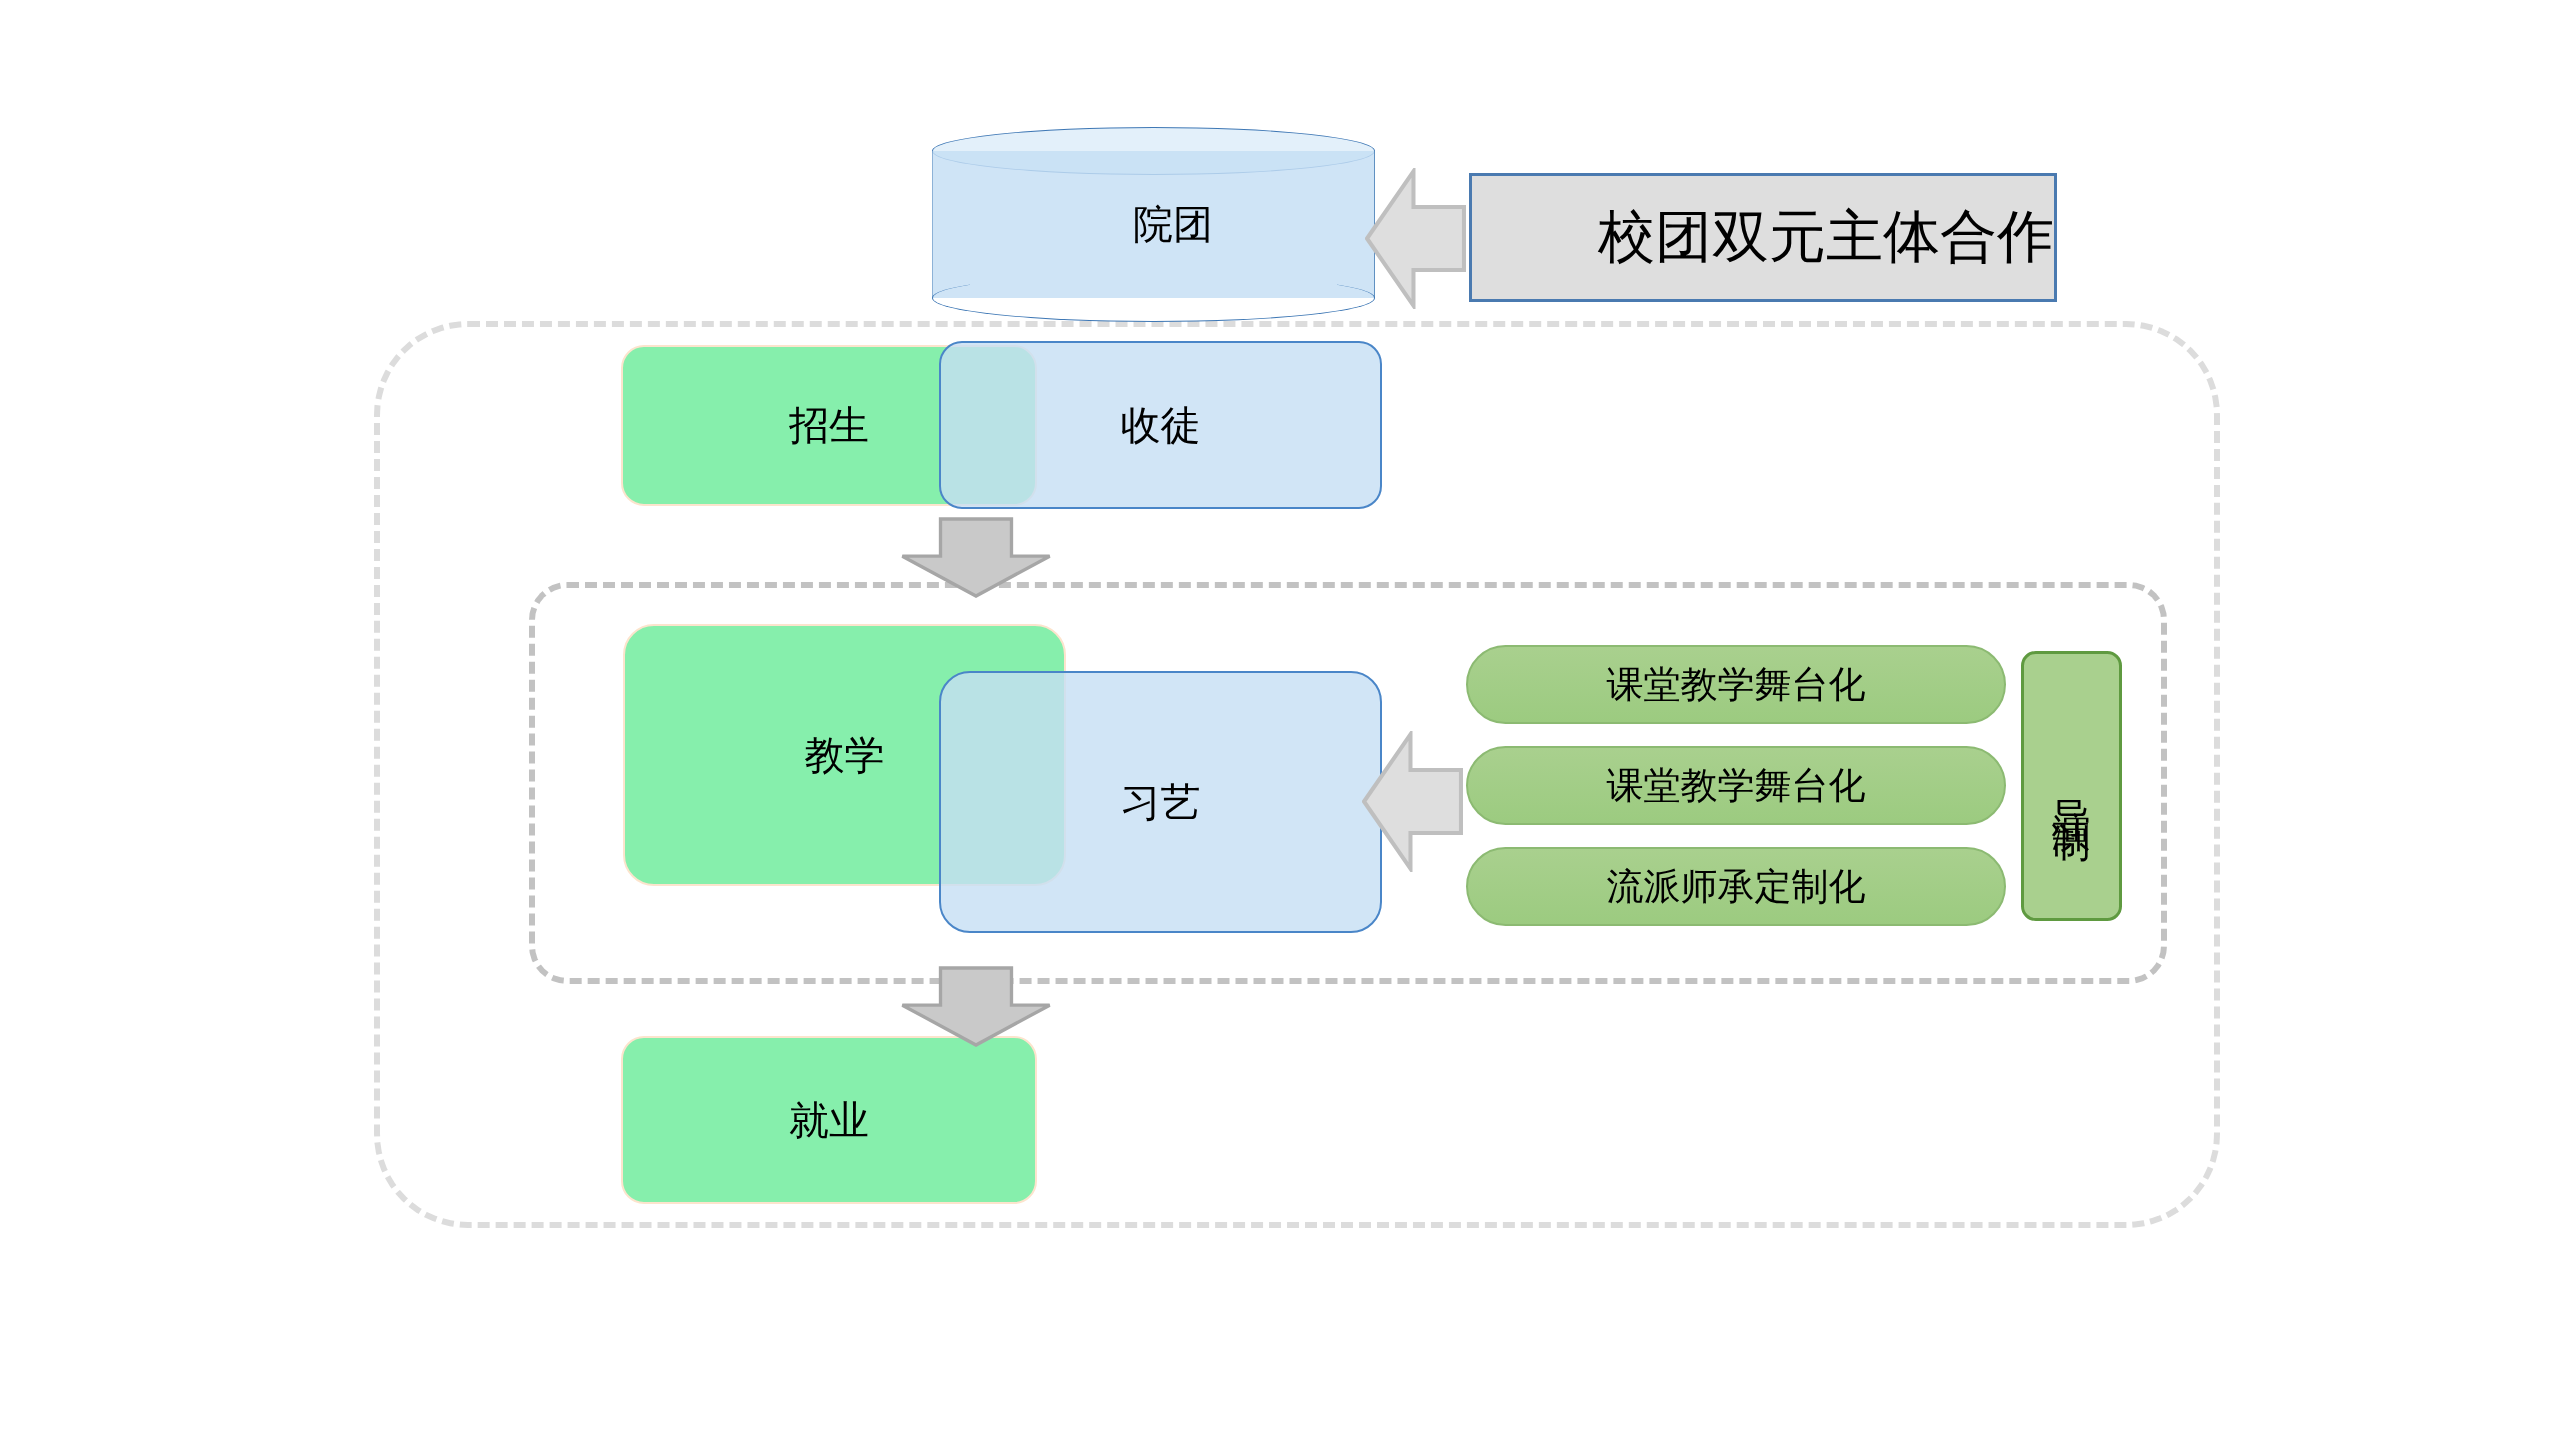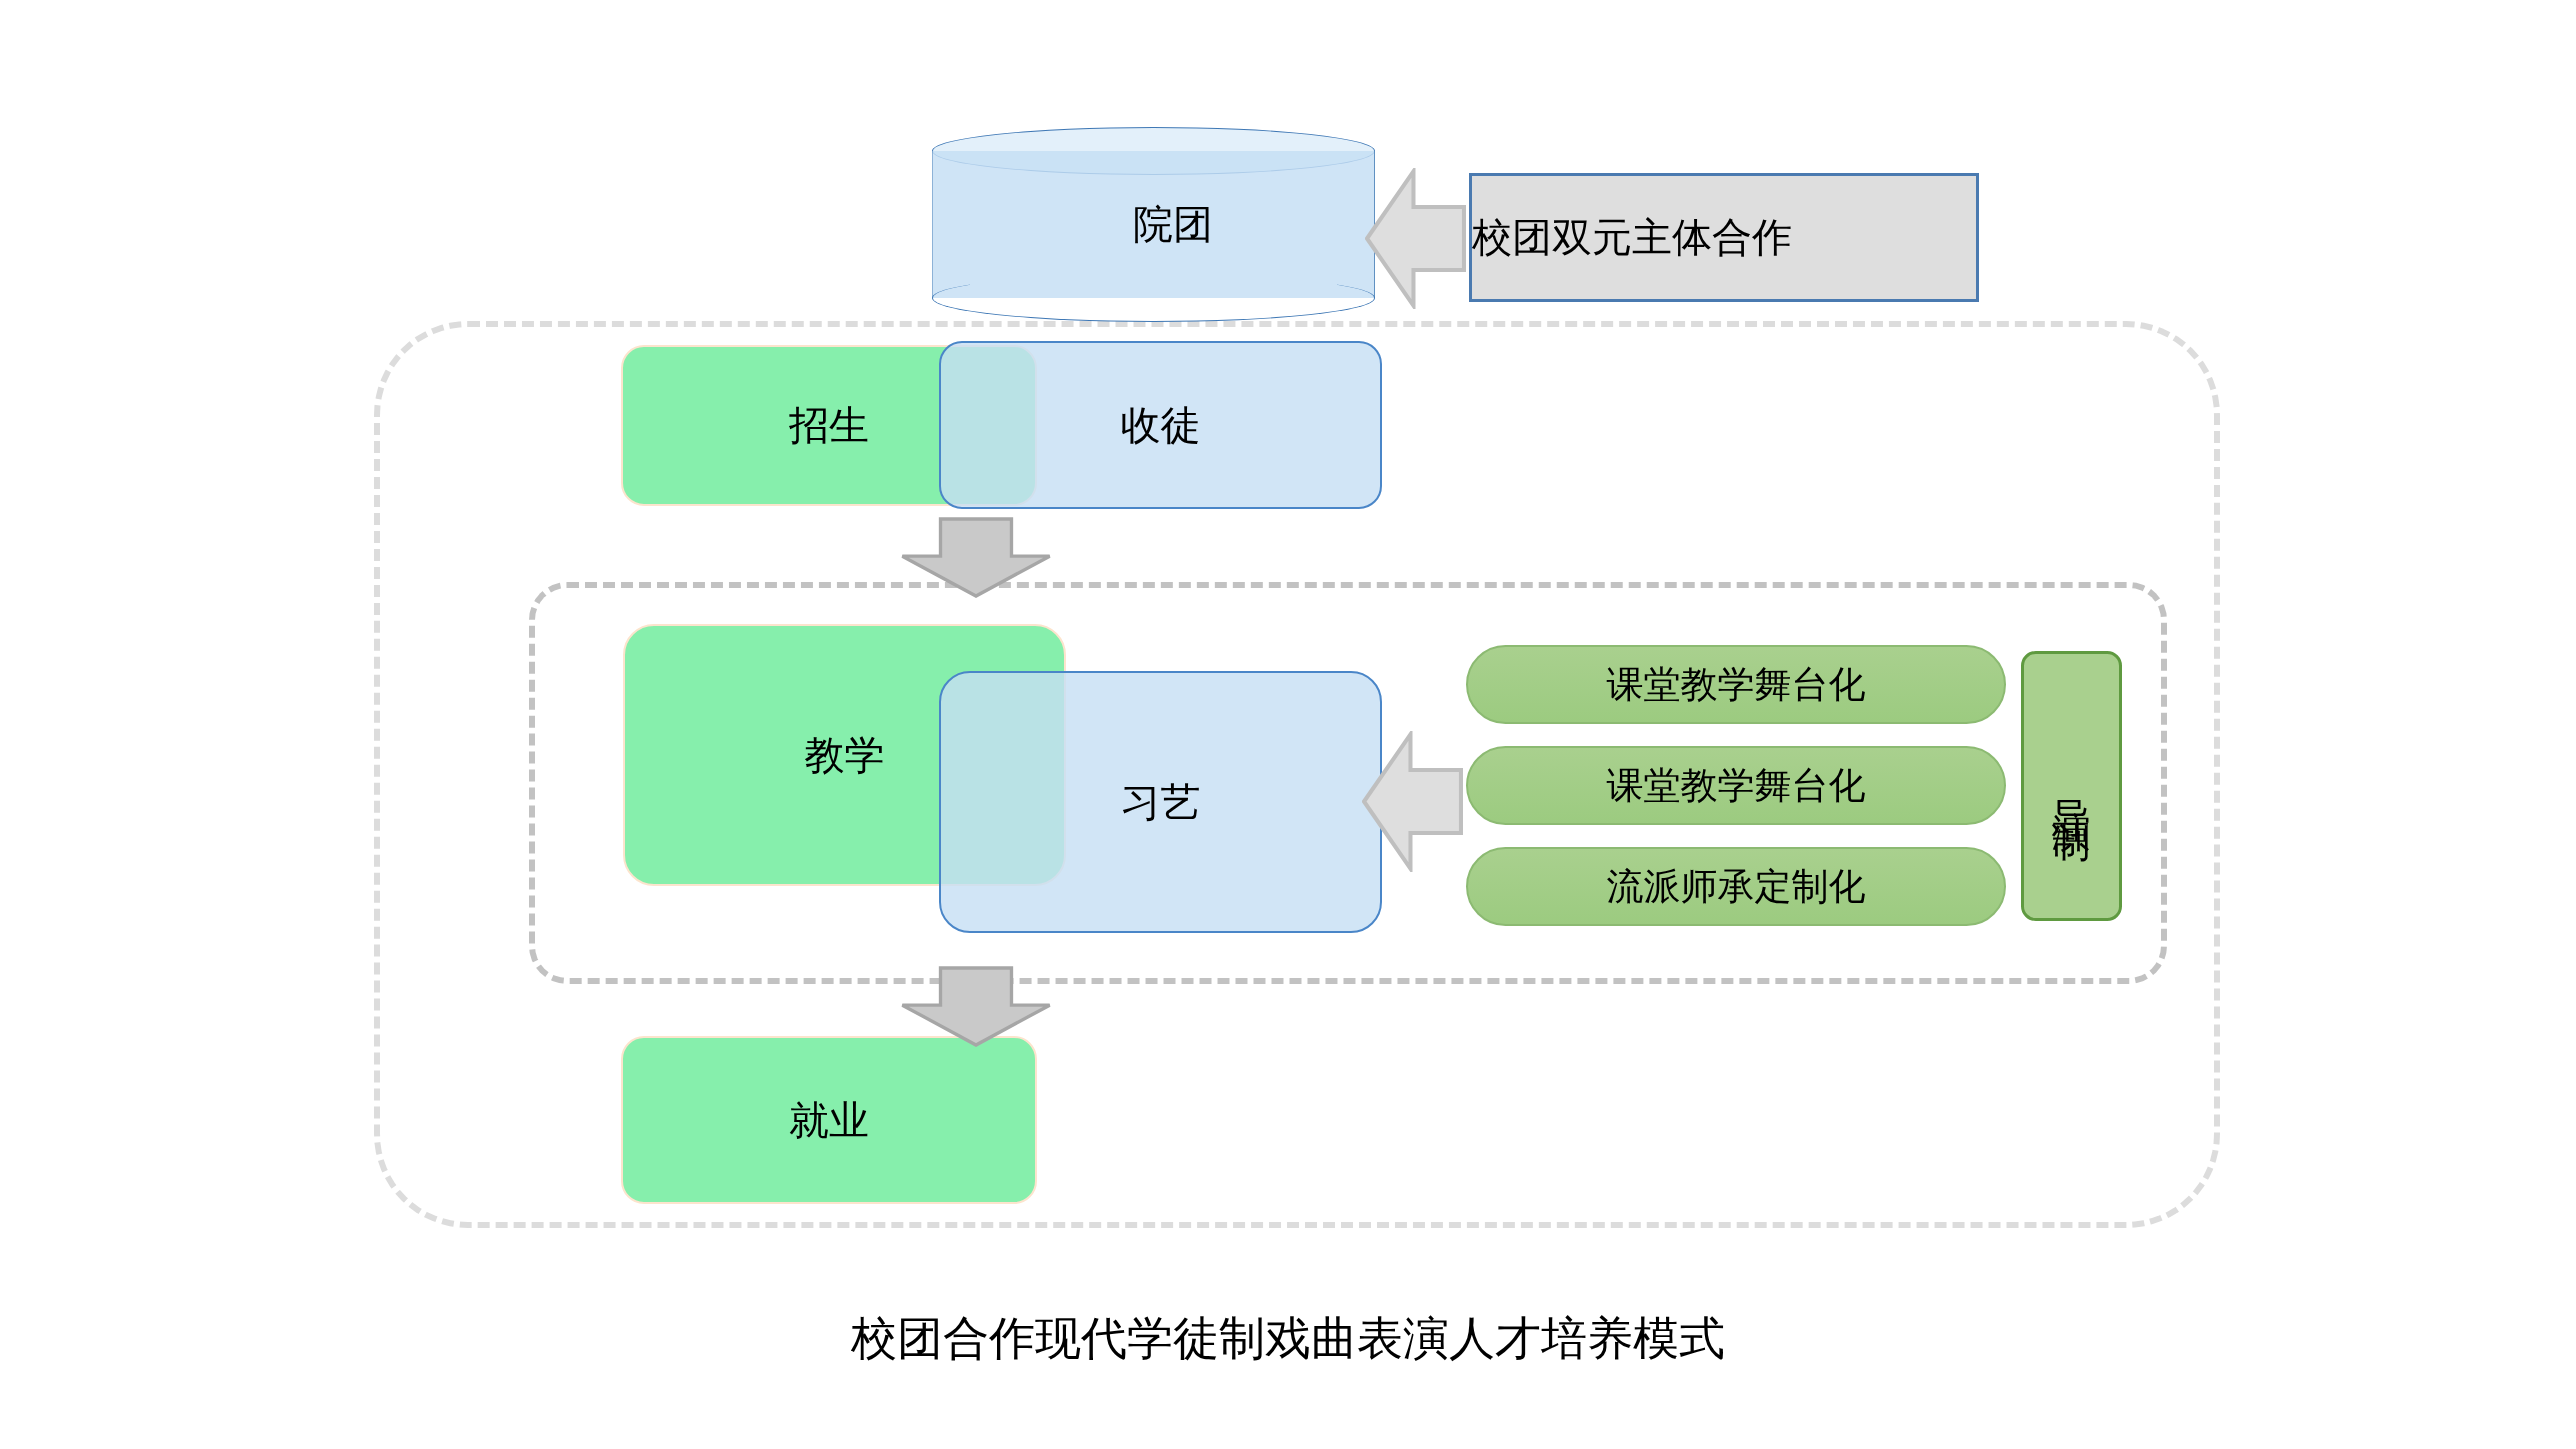--- a/index.html
+++ b/index.html
@@ -46,24 +46,24 @@
   .cyl-orange .label{justify-content:flex-start;padding-left:87px;}
 
   .cyl-blue{left:932px;top:127px;width:443px;height:195px;z-index:7;}
   .cyl-blue .body{background:rgba(197,222,244,0.82);border-left:1.3px solid rgba(60,118,177,0.45);border-right:1.3px solid rgba(60,118,177,0.75);box-sizing:border-box;}
   .cyl-blue .cap{background:rgba(224,238,250,0.90);border:1.7px solid #3f78b5;box-sizing:border-box;}
   .cyl-blue .foot{background:rgba(197,222,244,0.0);border:1.7px solid #3f78b5;border-top:none;box-sizing:border-box;}
   .cyl-blue .label{justify-content:flex-start;padding-left:201px;}
 
   
   .note-box{
-    position:absolute;left:1469px;top:173px;width:510px;height:129px;
+    position:absolute;left:1469px;top:173px;width:588px;height:129px;
     background:#dedede;border:3.4px solid #4a7ab0;box-sizing:border-box;
-    display:flex;align-items:center;justify-content:flex-start;
-    font-size:40px;color:#000;z-index:8;
+    display:flex;align-items:center;justify-content:flex-end;
+    font-size:57px;color:#000;z-index:8;
   }
 
   
   .blk{
     position:absolute;
     display:flex;align-items:center;justify-content:center;
     font-size:40px;color:#000;box-sizing:border-box;
   }
   .blk-orange{background:#86efac;border:2px solid #fce4cd;border-radius:23px;z-index:5;}
   .blk-blue{background:rgba(198,222,244,0.80);border:2px solid #4a86c8;border-radius:23px;z-index:6;}
@@ -188,16 +188,15 @@
   <div class="arrow-down ad-2">
     <svg viewBox="0 0 230 120" preserveAspectRatio="none">
       <polygon points="62,3 168,3 168,58 225,58 115,117 5,58 62,58" fill="#c9c9c9" stroke="#a6a6a6" stroke-width="5" stroke-linejoin="miter"></polygon>
     </svg>
   </div>
 
   <div class="blk blk-orange r4-o">
     <span>就业</span>
   </div>
 
-  <div class="caption">校团合作现代学徒制戏曲表演人才培养模式</div>
 
 </div>
 
 
 </body></html>

